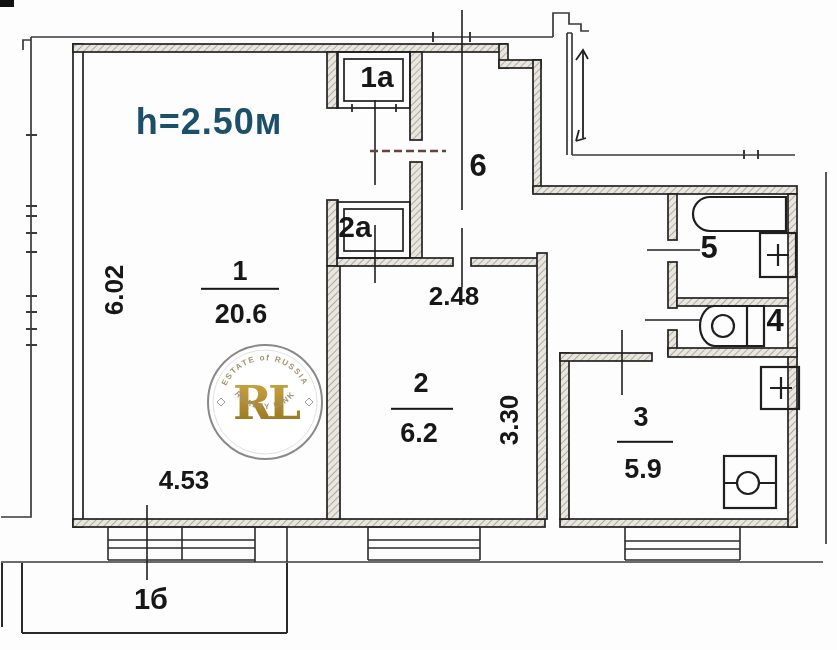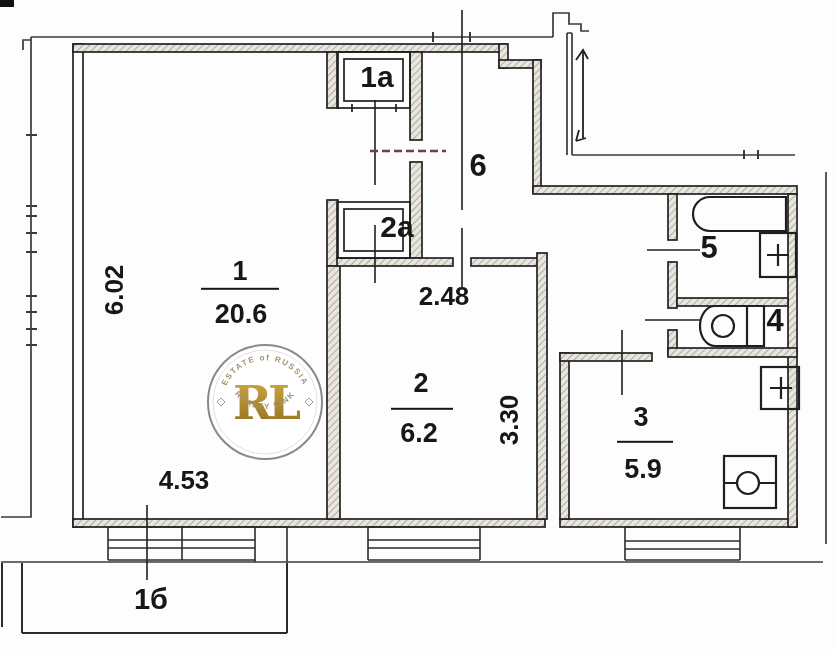--- a/index.html
+++ b/index.html
@@ -154,33 +154,34 @@
     <text x="265" y="419" text-anchor="middle" font-family="DejaVu Serif, serif" font-weight="bold" font-size="47" letter-spacing="-4" fill="url(#goldGrad)">RL</text>
     <text font-size="8" font-weight="bold" letter-spacing="1.6" fill="#a2936a" font-family="Liberation Sans, sans-serif">
       <textPath href="#arcT" startOffset="50%" text-anchor="middle">ESTATE of RUSSIA</textPath>
     </text>
     <text font-size="8" font-weight="bold" letter-spacing="1.6" fill="#a09276" font-family="Liberation Sans, sans-serif">
       <textPath href="#arcB" startOffset="50%" text-anchor="middle">REALTY LINK</textPath>
     </text>
   </g>
 </svg>
 
+<div class="lbl hnote" style="left:209px;top:122px;color:#1b4f6a;">h=2.50м</div>
 
 <div class="lbl num" style="left:240px;top:271px;">1</div>
 <div class="fline" style="left:240px;top:289px;width:78px;"></div>
 <div class="lbl num" style="left:241px;top:314px;">20.6</div>
 
 <div class="lbl dim rot" style="left:114px;top:290px;">6.02</div>
 <div class="lbl dim" style="left:184px;top:480px;">4.53</div>
 
 <div class="lbl rm" style="left:377px;top:77px;font-size:30px;">1a</div>
-<div class="lbl rm" style="left:397px;top:227px;font-size:30px;">2a</div>
+<div class="lbl rm" style="left:355px;top:227px;font-size:30px;">2a</div>
 <div class="lbl rm" style="left:478px;top:165px;">6</div>
 
-<div class="lbl dim" style="left:444px;top:296px;">2.48</div>
+<div class="lbl dim" style="left:454px;top:296px;">2.48</div>
 <div class="lbl num" style="left:421px;top:383px;">2</div>
 <div class="fline" style="left:422px;top:409px;width:62px;"></div>
 <div class="lbl num" style="left:419px;top:433px;">6.2</div>
 <div class="lbl dim rot" style="left:509px;top:420px;">3.30</div>
 
 <div class="lbl num" style="left:641px;top:417px;">3</div>
 <div class="fline" style="left:645px;top:442px;width:56px;"></div>
 <div class="lbl num" style="left:643px;top:469px;">5.9</div>
 
 <div class="lbl rm" style="left:709px;top:247px;">5</div>

